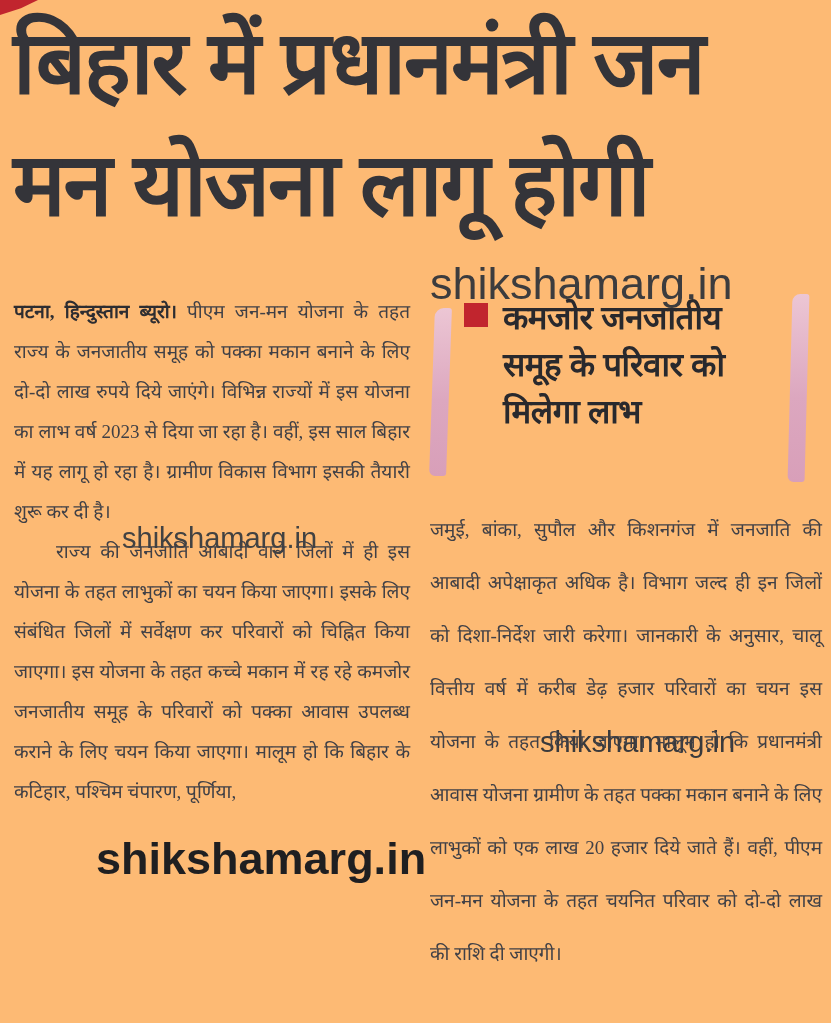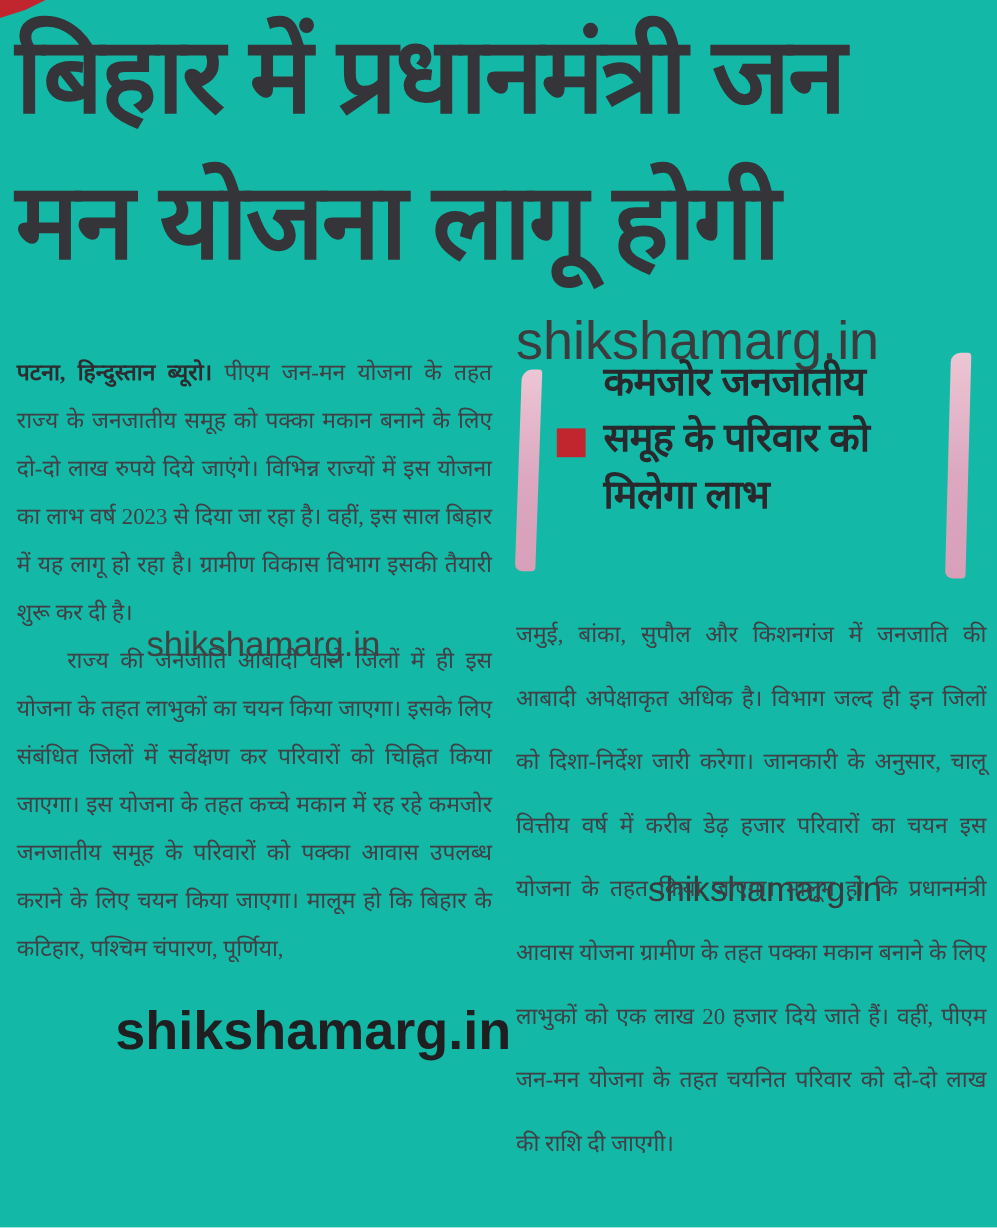--- a/index.html
+++ b/index.html
@@ -1,20 +1,20 @@
 <!DOCTYPE html>
 <html><head>
 <meta charset="utf-8">
 <style>
   html, body { margin: 0; padding: 0; background: #ffffff; }
   .page {
     position: relative;
     width: 831px;
     height: 1023px;
-    background: #14b8a6;
+    background: #fdba74;
     overflow: hidden;
     font-family: "Liberation Serif", "DejaVu Serif", serif;
   }
 
   
   .corner-mark {
     position: absolute;
     left: 0; top: 0;
     width: 38px; height: 15px;
     background: #c1252e;
@@ -80,21 +80,21 @@
   .bar-left  { left: 2px;  top: 16px; height: 168px; border-radius: 9px 3px 3px 6px; transform: skewX(-2deg); }
   .bar-right { right: 15px; top: 2px; height: 188px; border-radius: 8px 3px 3px 6px; transform: skewX(-1.5deg); }
 
   .bullets {
     list-style: none;
     margin: 0;
     padding: 2px 48px 0 34px;
   }
   .bullets li {
     display: flex;
-    align-items: center;
+    align-items: flex-start;
     margin-bottom: 10px;
   }
   .sq {
     flex: 0 0 auto;
     width: 24px; height: 24px;
     margin: 9px 15px 0 0;
     background: #c1252e;
   }
   .bullet-text {
     font-family: "Liberation Sans", "DejaVu Sans", sans-serif;

